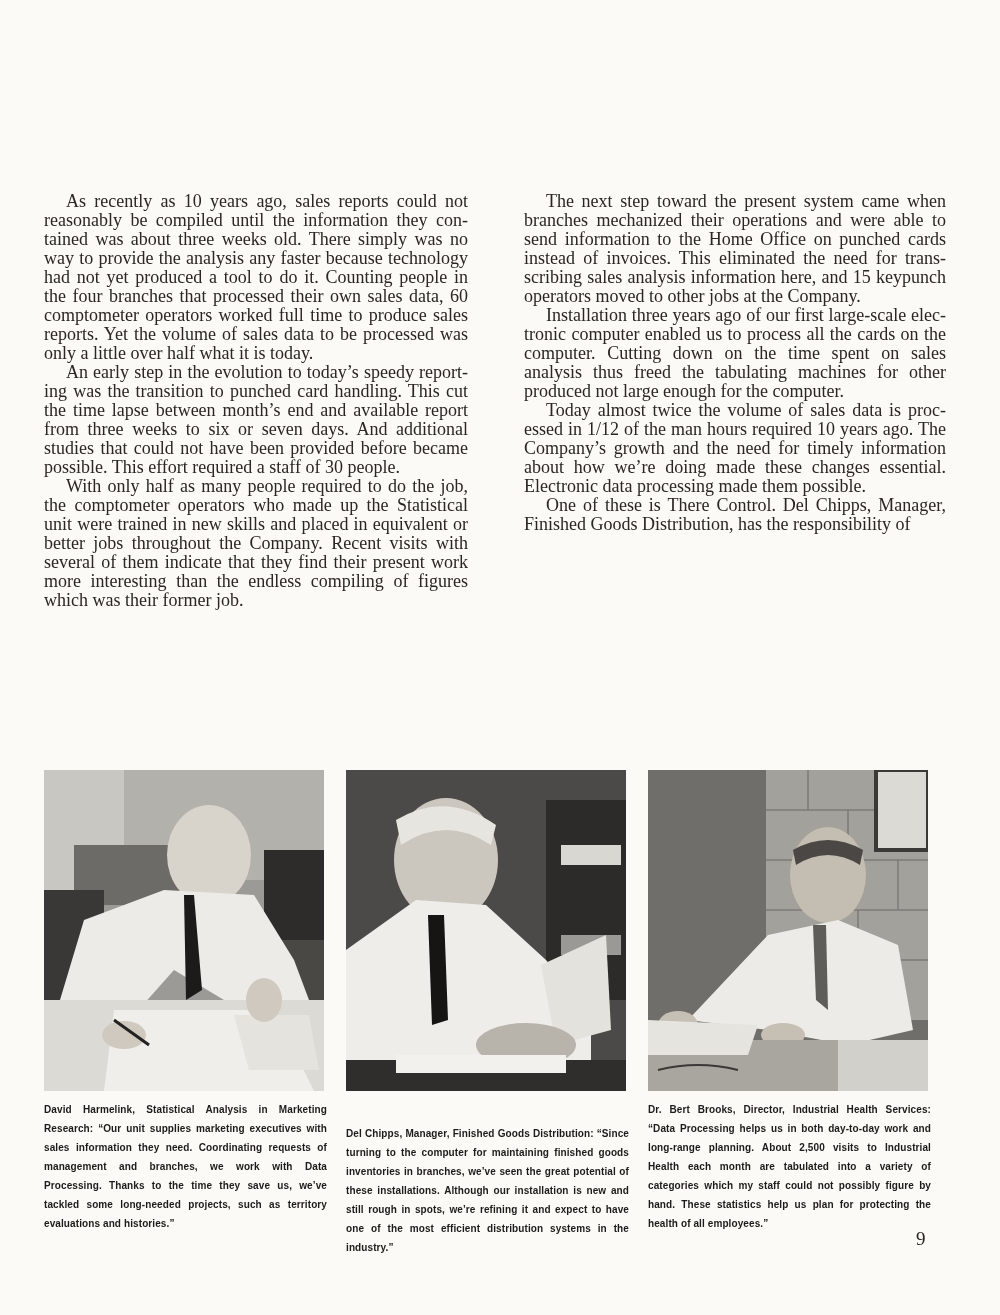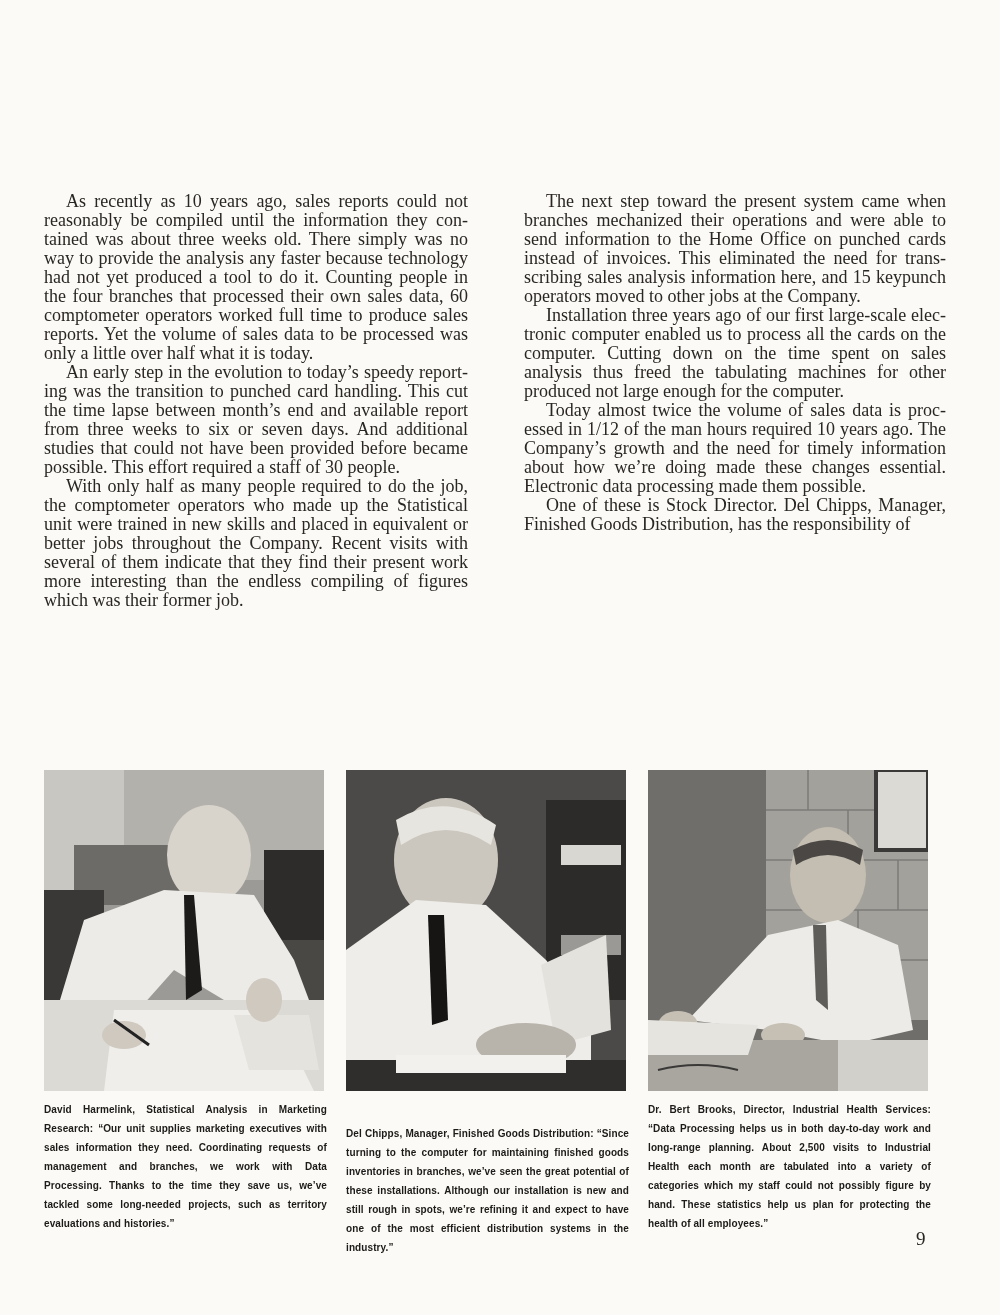--- a/index.html
+++ b/index.html
@@ -49,21 +49,21 @@
 <div class="col left">
   <p class="first">As recently as 10 years ago, sales reports could not reasonably be compiled until the information they con­tained was about three weeks old. There simply was no way to provide the analysis any faster because technology had not yet produced a tool to do it. Counting people in the four branches that processed their own sales data, 60 comptometer operators worked full time to produce sales reports. Yet the volume of sales data to be processed was only a little over half what it is today.</p>
   <p>An early step in the evolution to today’s speedy report­ing was the transition to punched card handling. This cut the time lapse between month’s end and available report from three weeks to six or seven days. And addi­tional studies that could not have been provided before became possible. This effort required a staff of 30 people.</p>
   <p>With only half as many people required to do the job, the comptometer operators who made up the Statistical unit were trained in new skills and placed in equivalent or better jobs throughout the Company. Recent visits with several of them indicate that they find their present work more interesting than the endless compiling of figures which was their former job.</p>
 </div>
 
 <div class="col right">
   <p>The next step toward the present system came when branches mechanized their operations and were able to send information to the Home Office on punched cards instead of invoices. This eliminated the need for trans­scribing sales analysis information here, and 15 key­punch operators moved to other jobs at the Company.</p>
   <p>Installation three years ago of our first large-scale elec­tronic computer enabled us to process all the cards on the computer. Cutting down on the time spent on sales analysis thus freed the tabulating machines for other produced not large enough for the computer.</p>
   <p>Today almost twice the volume of sales data is proc­essed in 1/12 of the man hours required 10 years ago. The Company’s growth and the need for timely informa­tion about how we’re doing made these changes essential. Electronic data processing made them possible.</p>
-  <p>One of these is Stock Director. Del Chipps, Manager, Finished Goods Distribution, has the responsibility of</p>
+  <p>One of these is There Control. Del Chipps, Manager, Finished Goods Distribution, has the responsibility of</p>
 </div>
 
 <div class="photo" id="photo-1" aria-label="David Harmelink at desk writing on ledger sheets beside adding machine">
   <svg viewBox="0 0 280 321" preserveAspectRatio="none">
     <rect x="0" y="0" width="280" height="321" fill="#9c9a96"></rect>
     <rect x="0" y="0" width="80" height="130" fill="#c9c7c2"></rect>
     <rect x="80" y="0" width="200" height="110" fill="#b3b1ac"></rect>
     <rect x="30" y="75" width="130" height="60" fill="#6d6b68"></rect>
     <rect x="0" y="120" width="60" height="140" fill="#3a3836"></rect>
     <rect x="220" y="80" width="60" height="110" fill="#2e2c2a"></rect>

